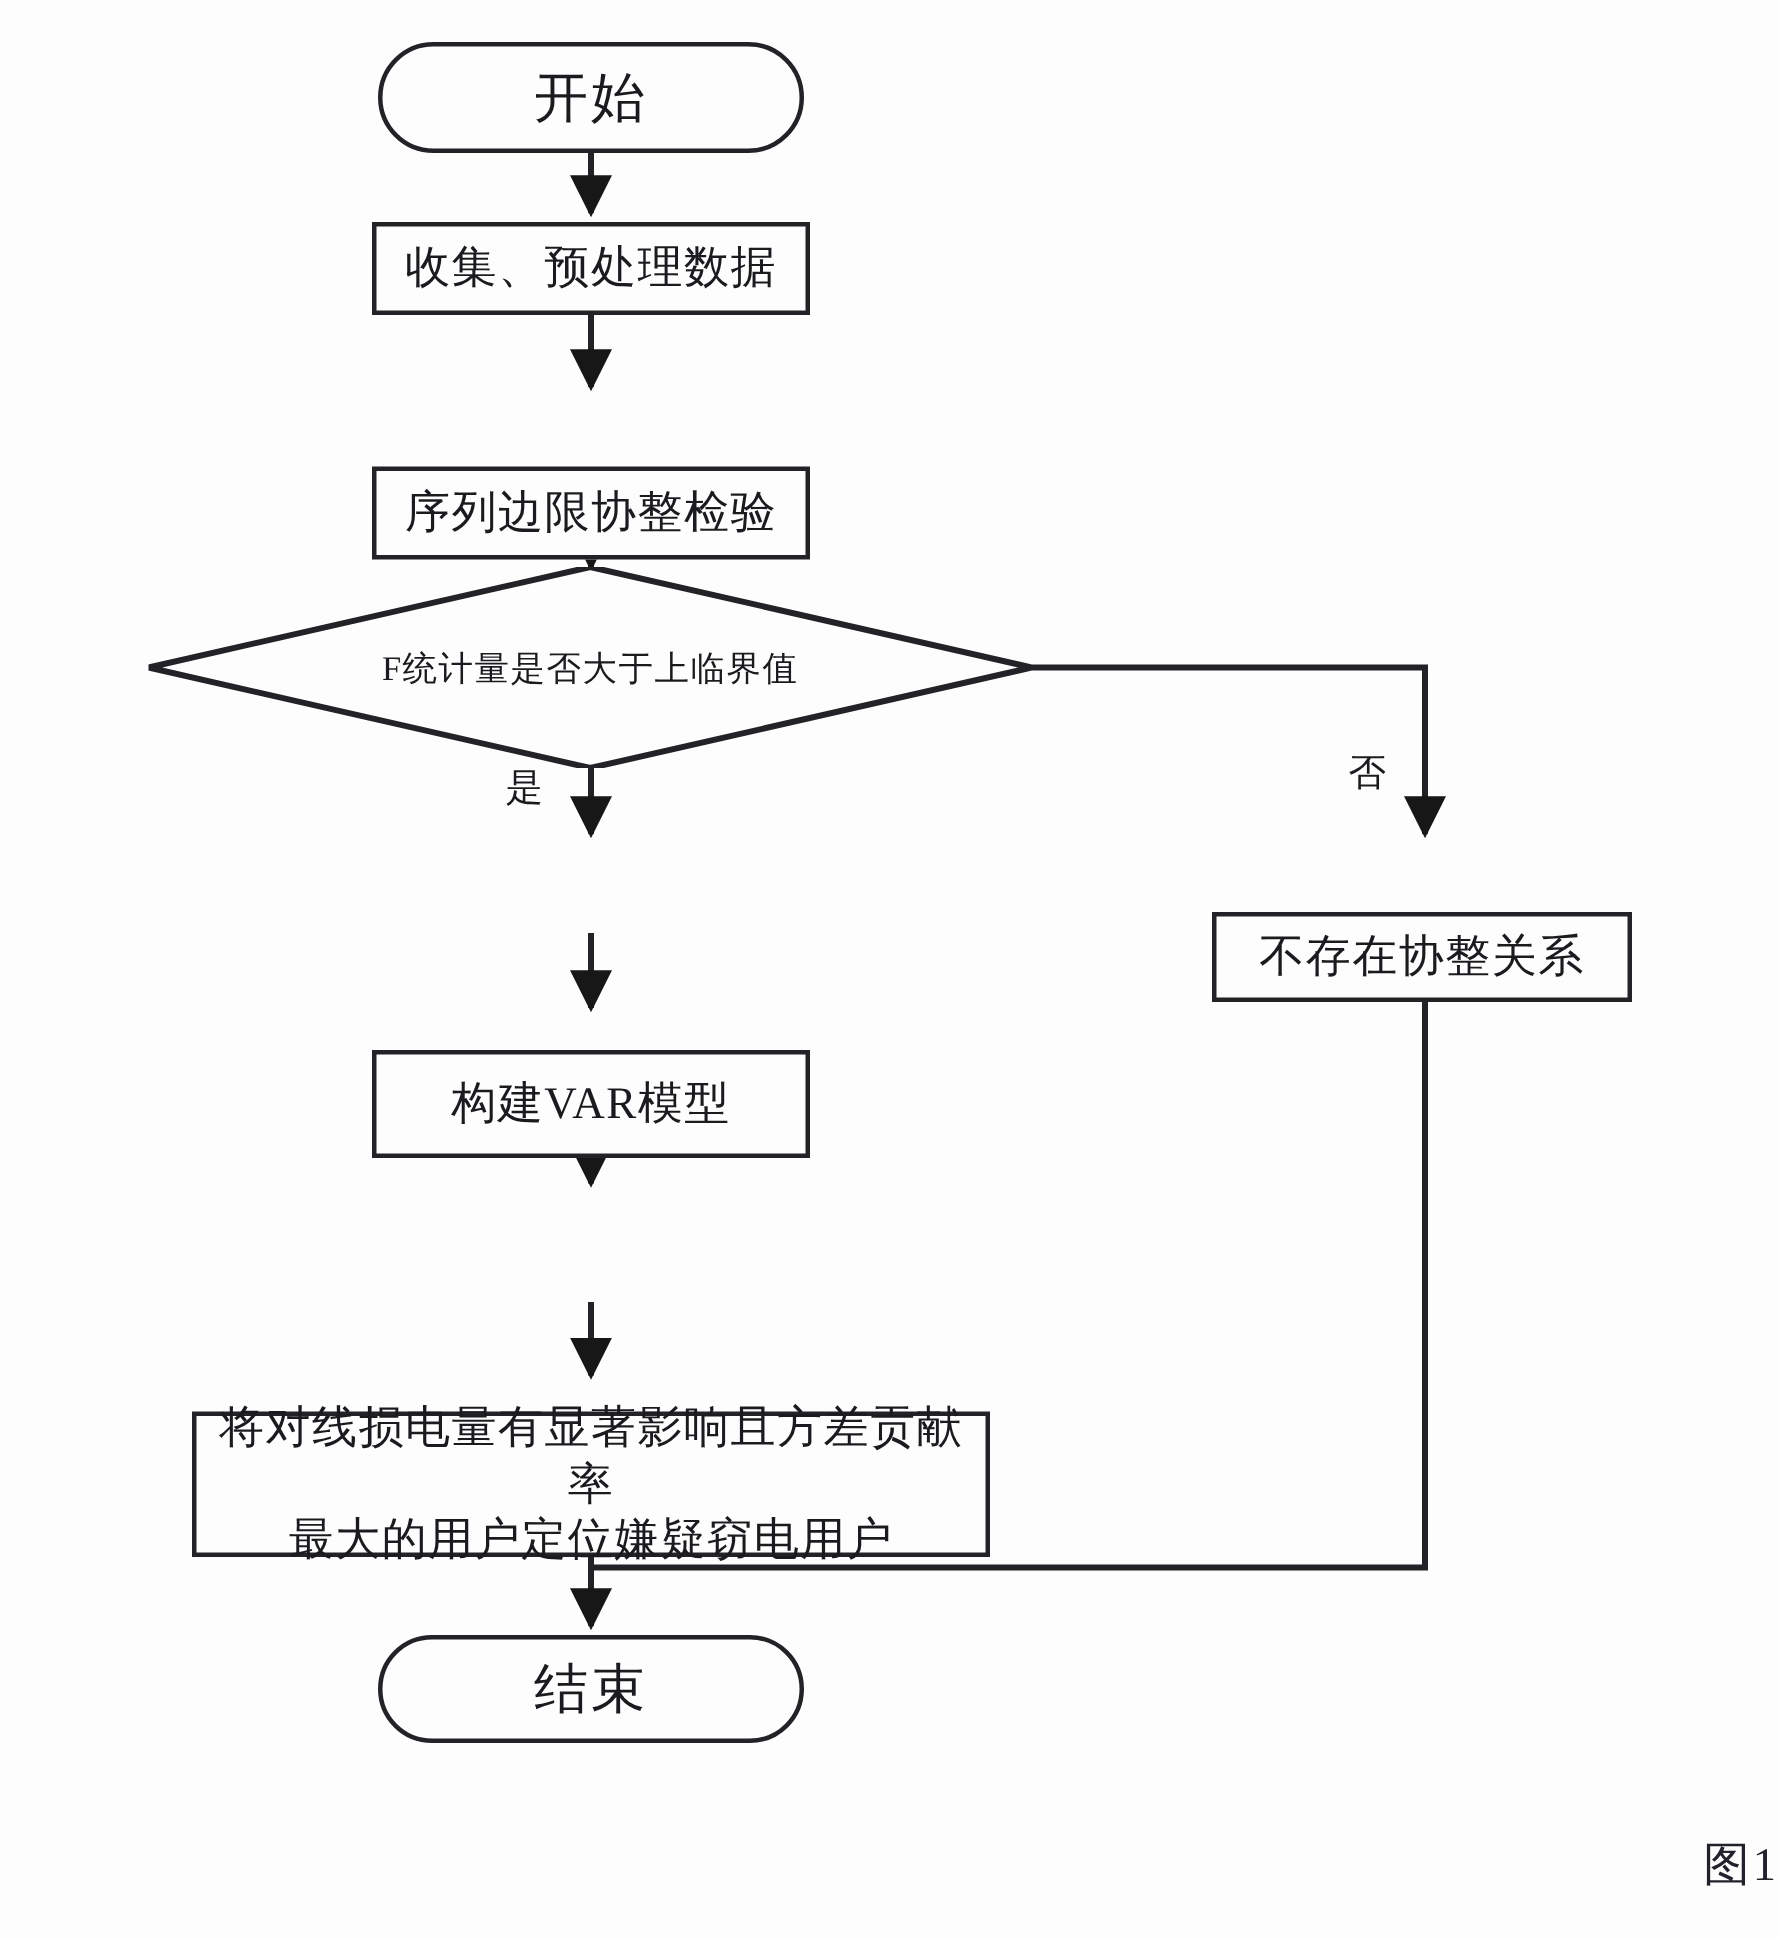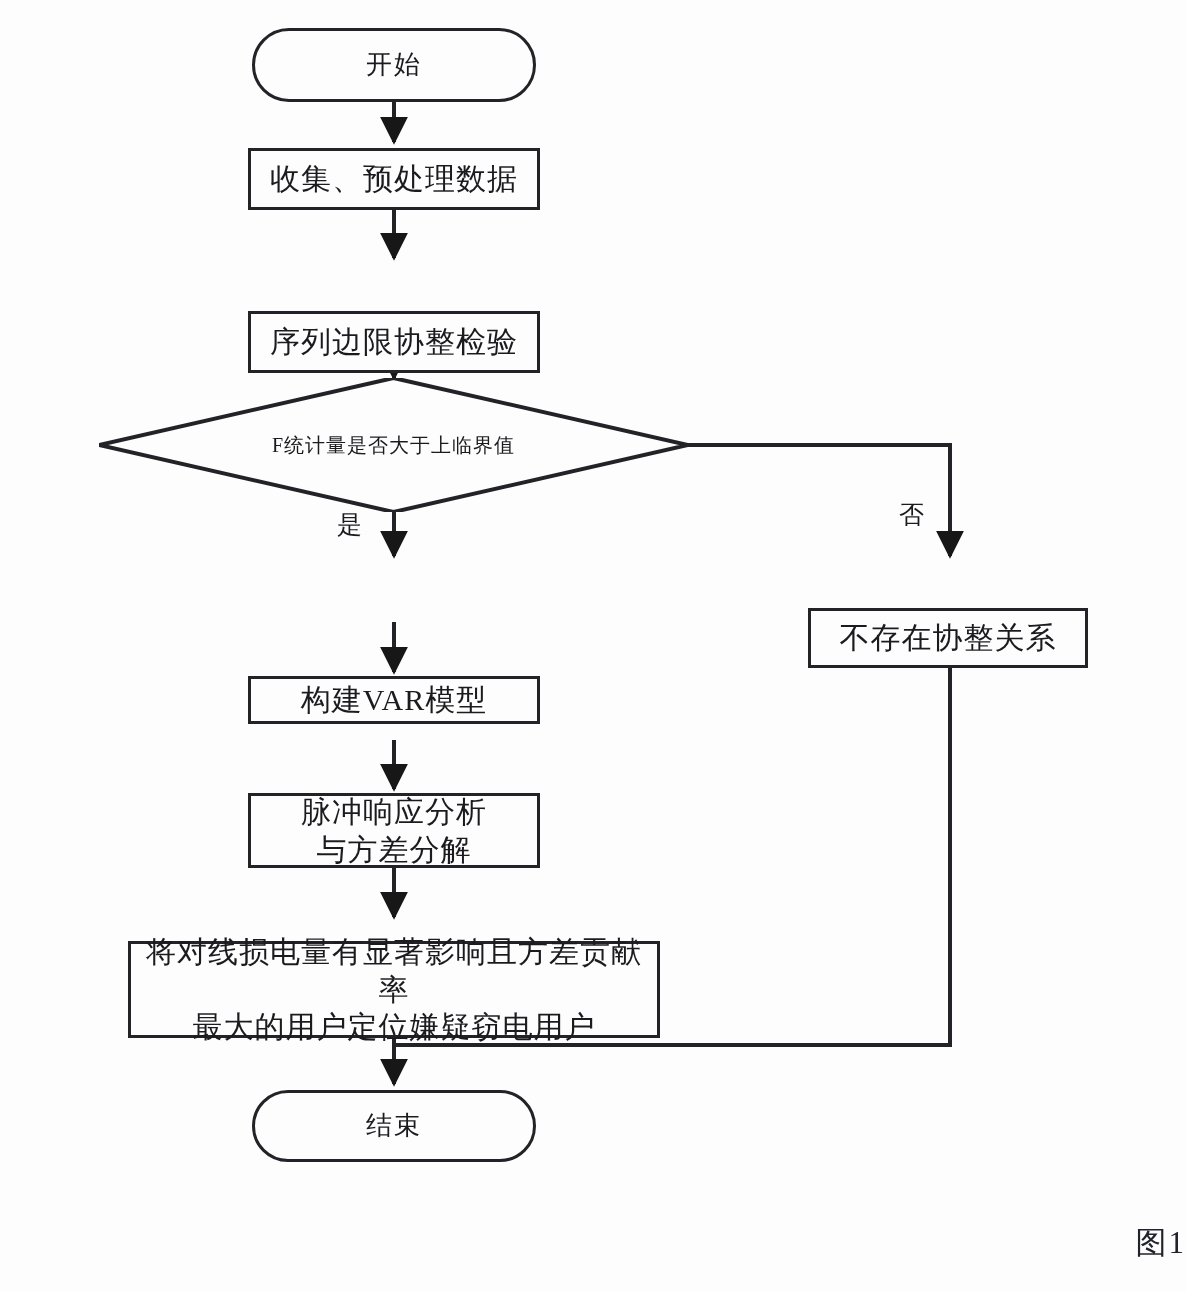--- a/index.html
+++ b/index.html
@@ -39,36 +39,36 @@
     white-space: pre-line;
   }
   .proc {
     border: 3px solid #232327;
     font-size: 30px;
     letter-spacing: 1px;
   }
   .term {
     border: 3px solid #232327;
     border-radius: 999px;
-    font-size: 26px;
+    font-size: 36px;
     letter-spacing: 2px;
   }
   .diamond-wrap {
     position: absolute;
   }
   .diamond-label {
     position: absolute;
     left: 0;
     top: 0;
     width: 100%;
     height: 100%;
     display: flex;
     align-items: center;
     justify-content: center;
-    font-size: 20px;
+    font-size: 23px;
     letter-spacing: 1px;
     color: #1b1b1f;
   }
   .edge-label {
     position: absolute;
     font-size: 25px;
     color: #1b1b1f;
     letter-spacing: 1px;
   }
   .caption {
@@ -135,28 +135,24 @@
   </div>
 
   <div class="edge-label" style="left:337px; top:508px;">是</div>
   <div class="edge-label" style="left:899px; top:498px;">否</div>
 
 
   <div class="node proc" style="left:808px; top:560px; width:280px; height:60px;margin-top:48px;">
     <span>不存在协整关系</span>
   </div>
 
-  <div class="node proc" style="left:248px; top:676px; width:292px; height:48px;text-align:center;">
+  <div class="node proc" style="left:248px; top:700px; width:292px; height:72px;text-align:center;">
     <span>构建VAR模型</span>
   </div>
 
-  <div class="node proc" style="left:248px; top:793px; width:292px; height:75px;">
-    <span>脉冲响应分析
-与方差分解</span>
-  </div>
 
   <div class="node proc" style="left:128px; top:921px; width:532px; height:97px;margin-top:20px;">
     <span>将对线损电量有显著影响且方差贡献率
 最大的用户定位嫌疑窃电用户</span>
   </div>
 
   <div class="node term" style="left:252px; top:1090px; width:284px; height:72px;">
     <span>结束</span>
   </div>
 

